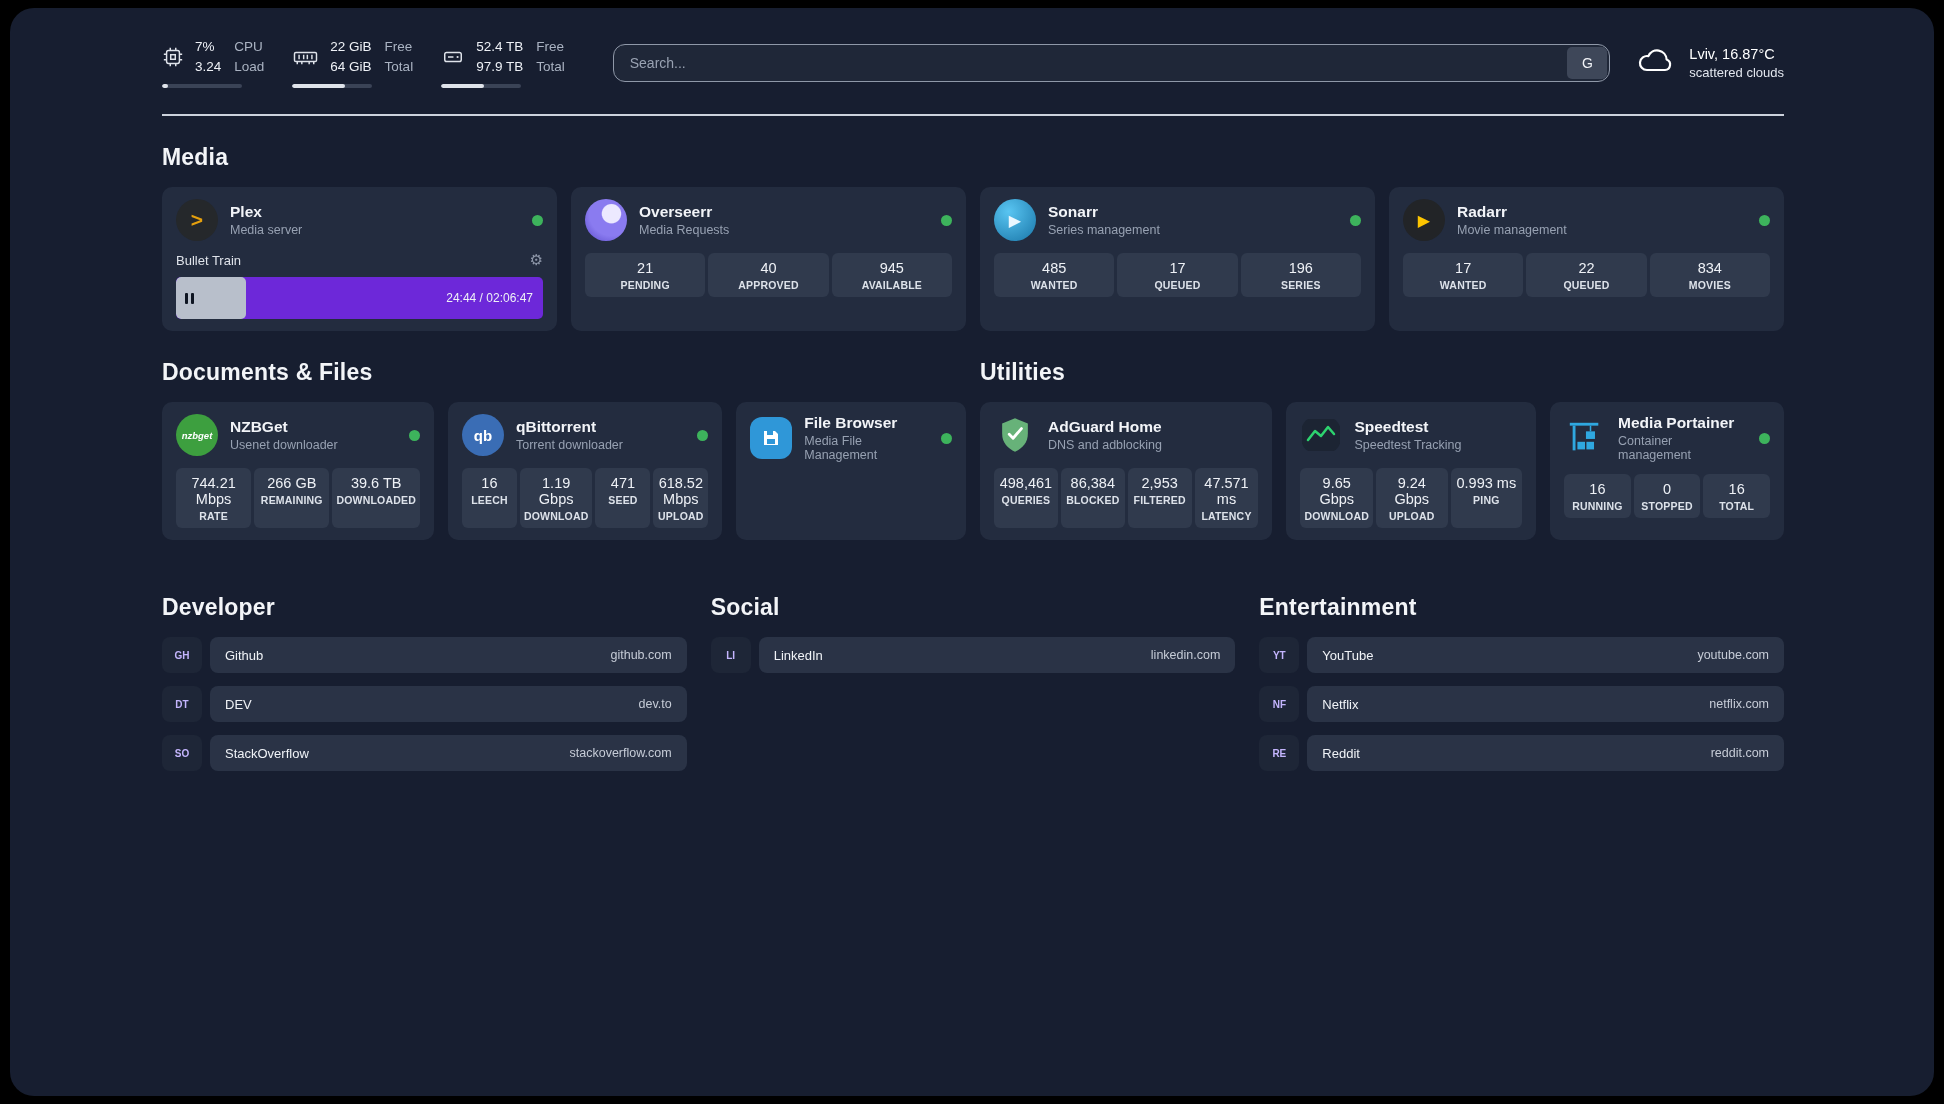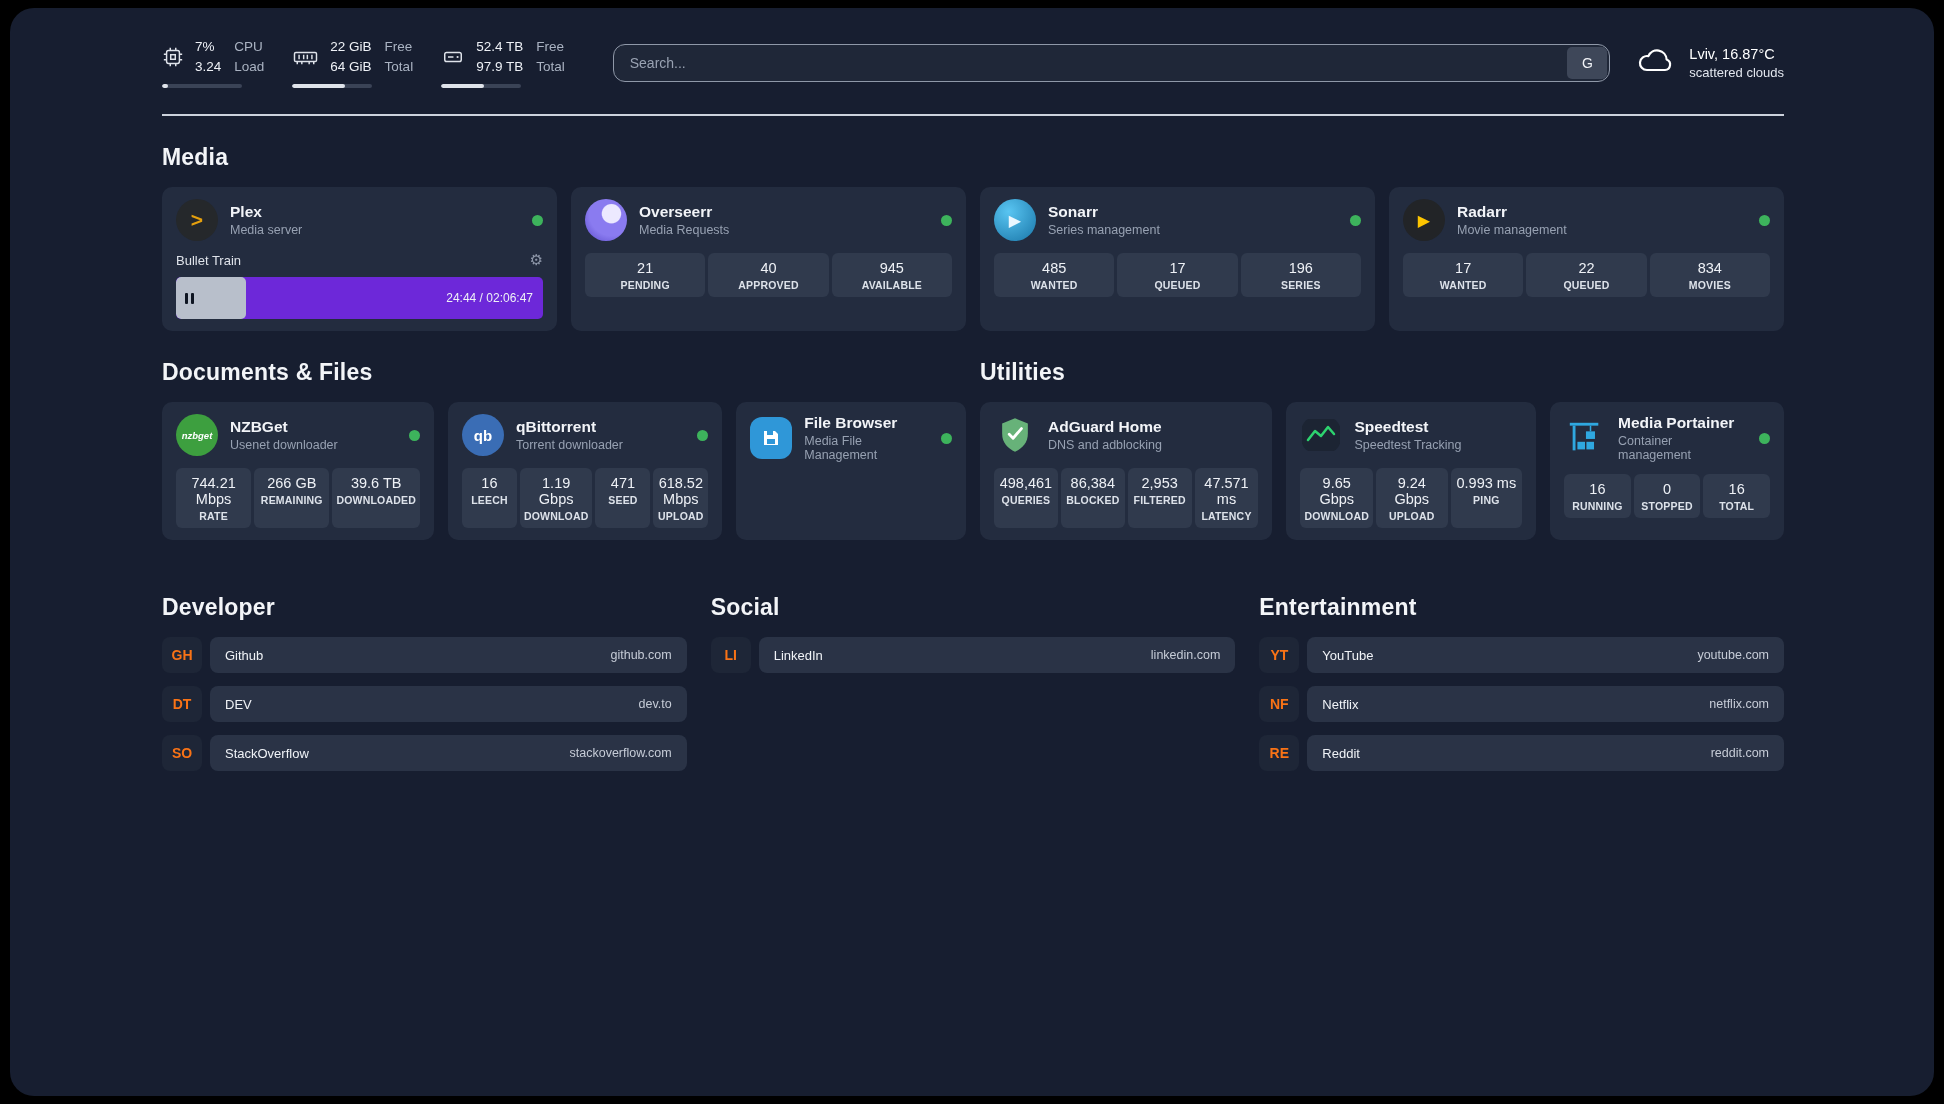--- a/index.html
+++ b/index.html
@@ -49,21 +49,21 @@
   .player-fill{position:absolute;top:0;bottom:0;left:0;background:#b8bfcb;display:flex;align-items:center;gap:3px;padding-left:9px;border-radius:5px;}
   .pbar{width:3px;height:11px;background:#0e1522;border-radius:1px;}
   .player-time{position:absolute;right:10px;top:50%;transform:translateY(-50%);font-size:12px;color:#eef1f6;}
 
   .twocol{display:grid;grid-template-columns:1fr 1fr;gap:14px;margin-top:28px;}
   .stack{display:flex;flex-direction:row;gap:14px;}
 
   .threecol{display:grid;grid-template-columns:1fr 1fr 1fr;gap:24px;margin-top:54px;}
   .bm-list{display:flex;flex-direction:column;gap:13px;}
   .bm-row{display:flex;gap:8px;height:36px;cursor:pointer;}
-  .bm-abbr{width:40px;background:#1e2637;border-radius:8px;display:flex;align-items:center;justify-content:center;font-size:14px;font-weight:700;color:#f97316;flex:0 0 40px;}
+  .bm-abbr{width:40px;background:#1e2637;border-radius:8px;display:flex;align-items:center;justify-content:center;font-size:10px;font-weight:700;color:#c4b5fd;flex:0 0 40px;}
   .bm-bar{flex:1;background:#2a3346;border-radius:8px;display:flex;align-items:center;justify-content:space-between;padding:4px 15px;}
   .bm-name{font-size:13px;color:#f0f3f7;}
   .bm-url{font-size:12.5px;color:#c6ccd7;}
 
   
   .icon-plex{background:#25282b;color:#e5a00d;font-weight:800;font-size:21px;}
   .icon-overseerr{background:radial-gradient(circle at 63% 35%, #ece9ff 0 24%, #8a7bf0 27% 58%, #5747c8 100%);}
   .icon-sonarr{background:radial-gradient(circle at 35% 30%, #59c5f2, #1976a8);color:#eaf7ff;font-size:16px;}
   .icon-radarr{background:#222427;color:#fdc500;font-size:16px;}
   .icon-nzbget{background:#3d9f3f;color:#fff;font-size:9.5px;font-weight:700;font-style:italic;}

